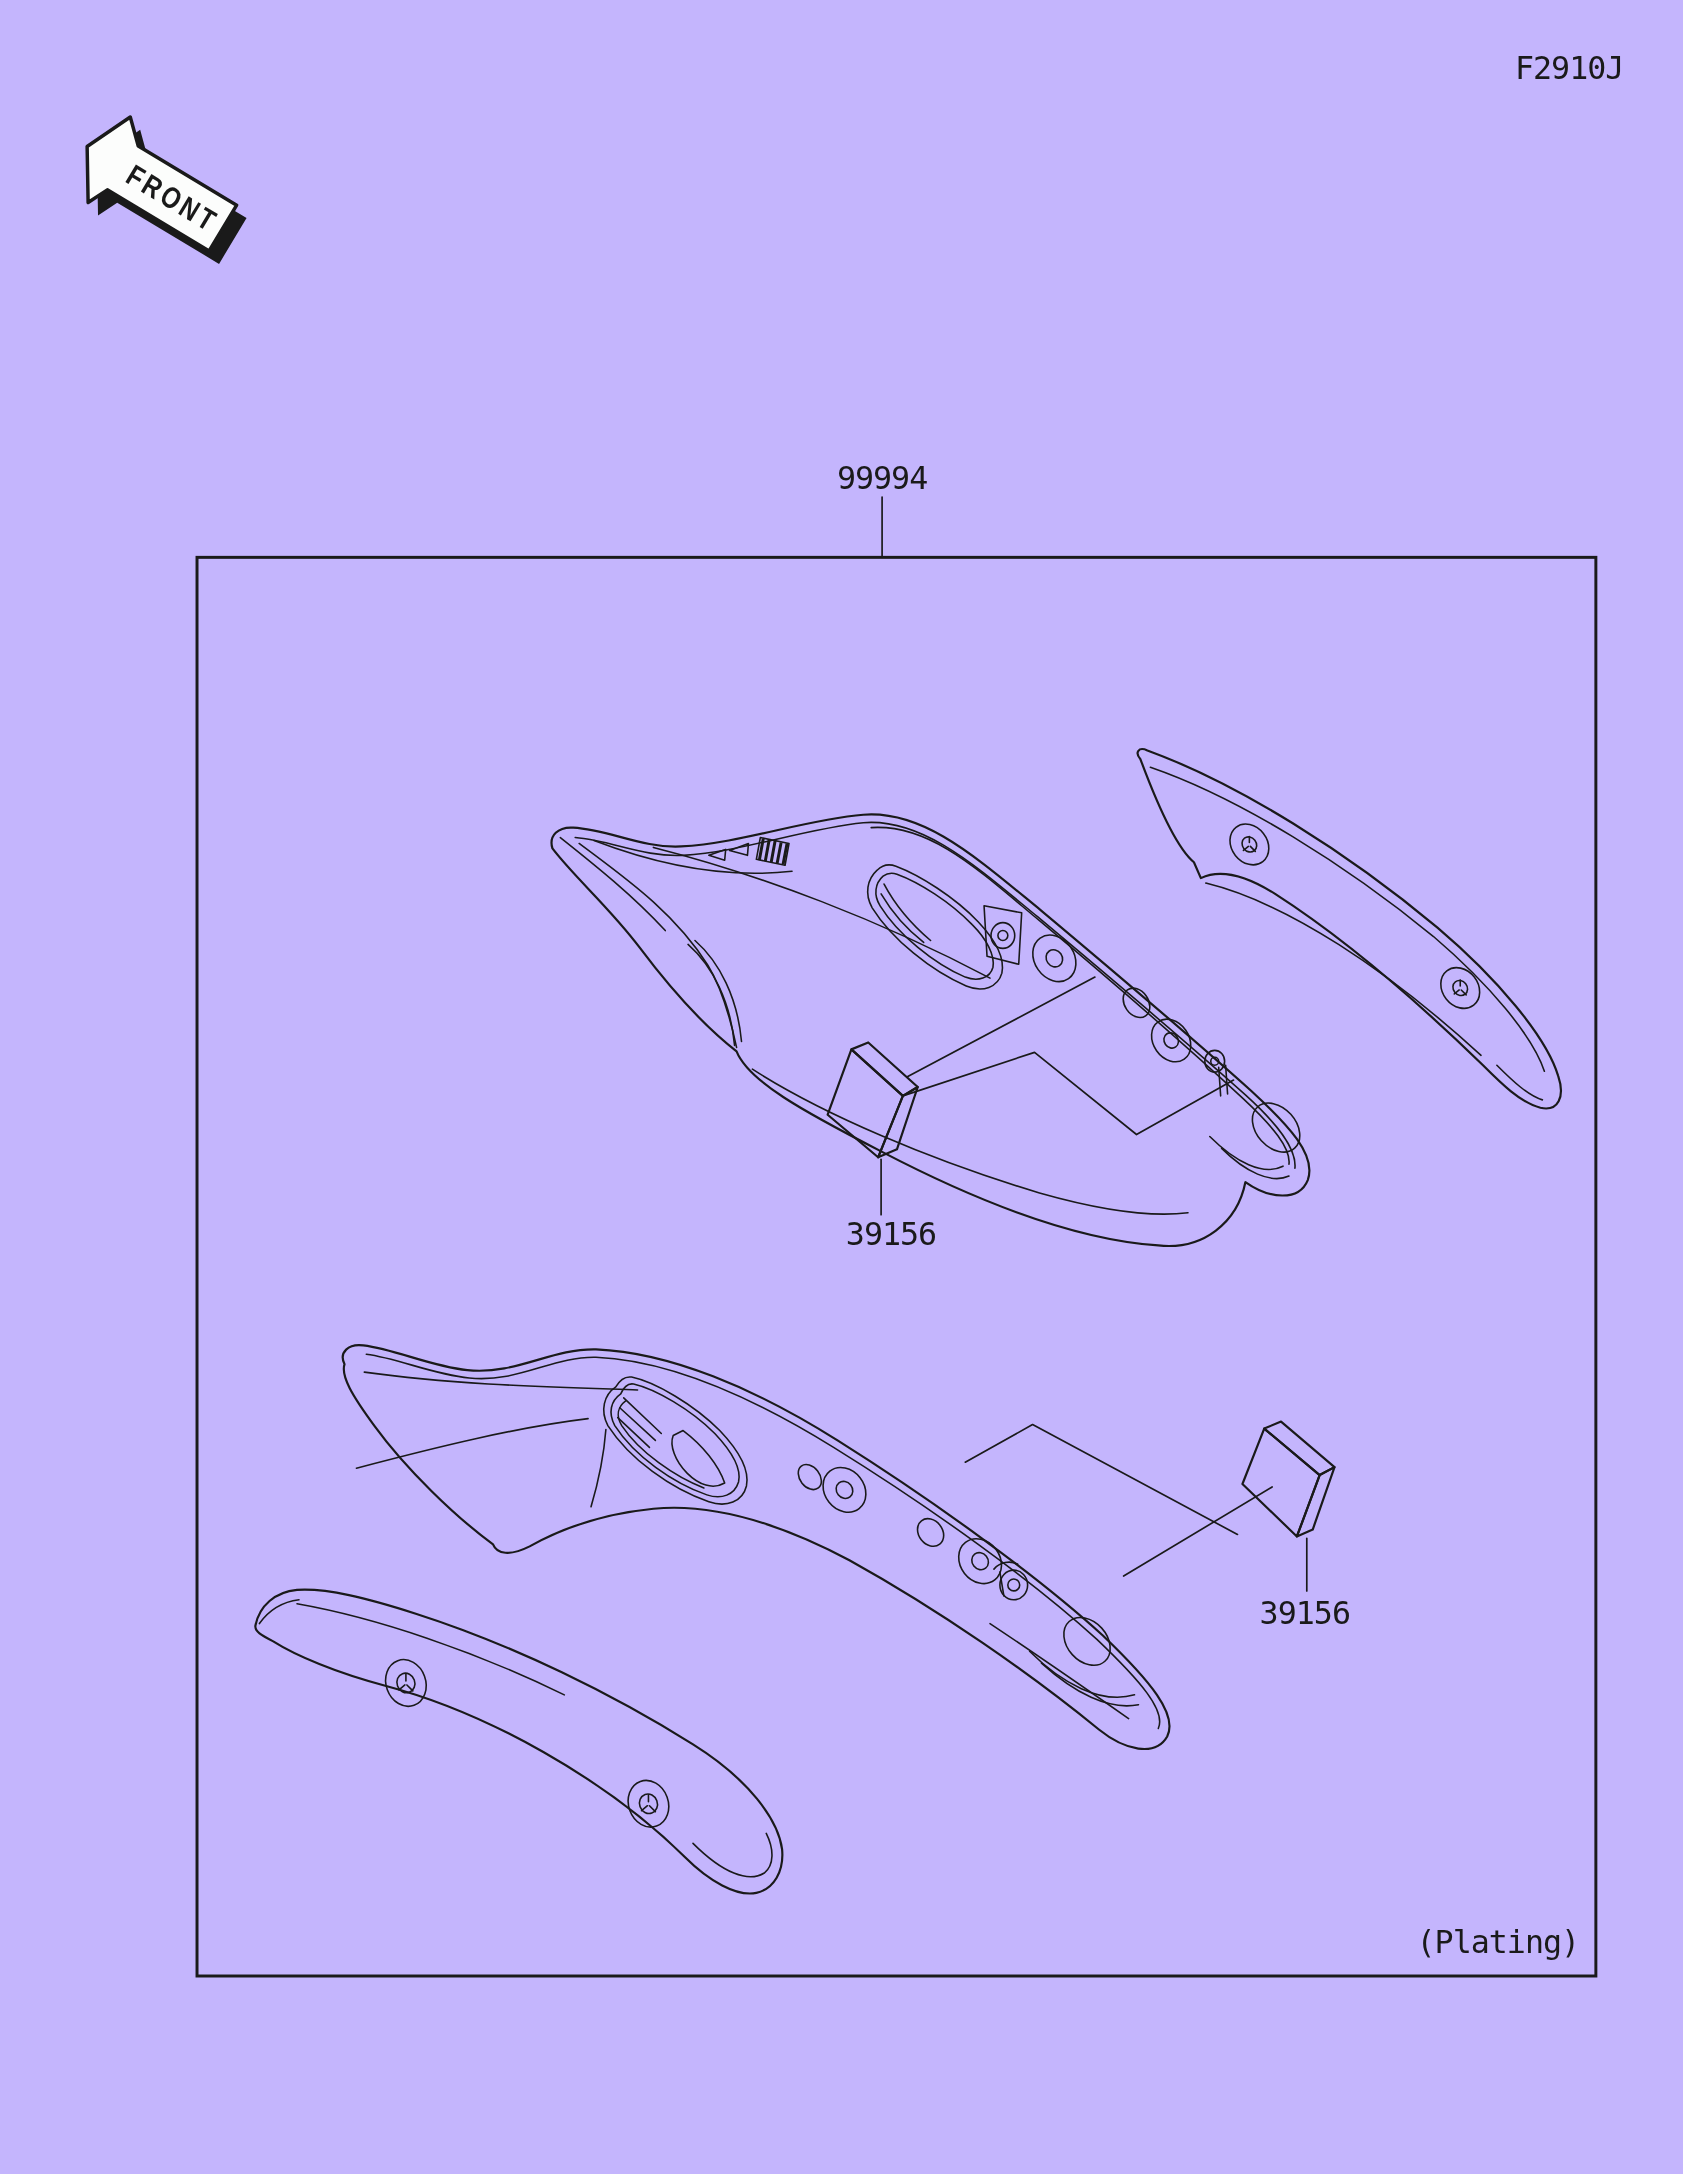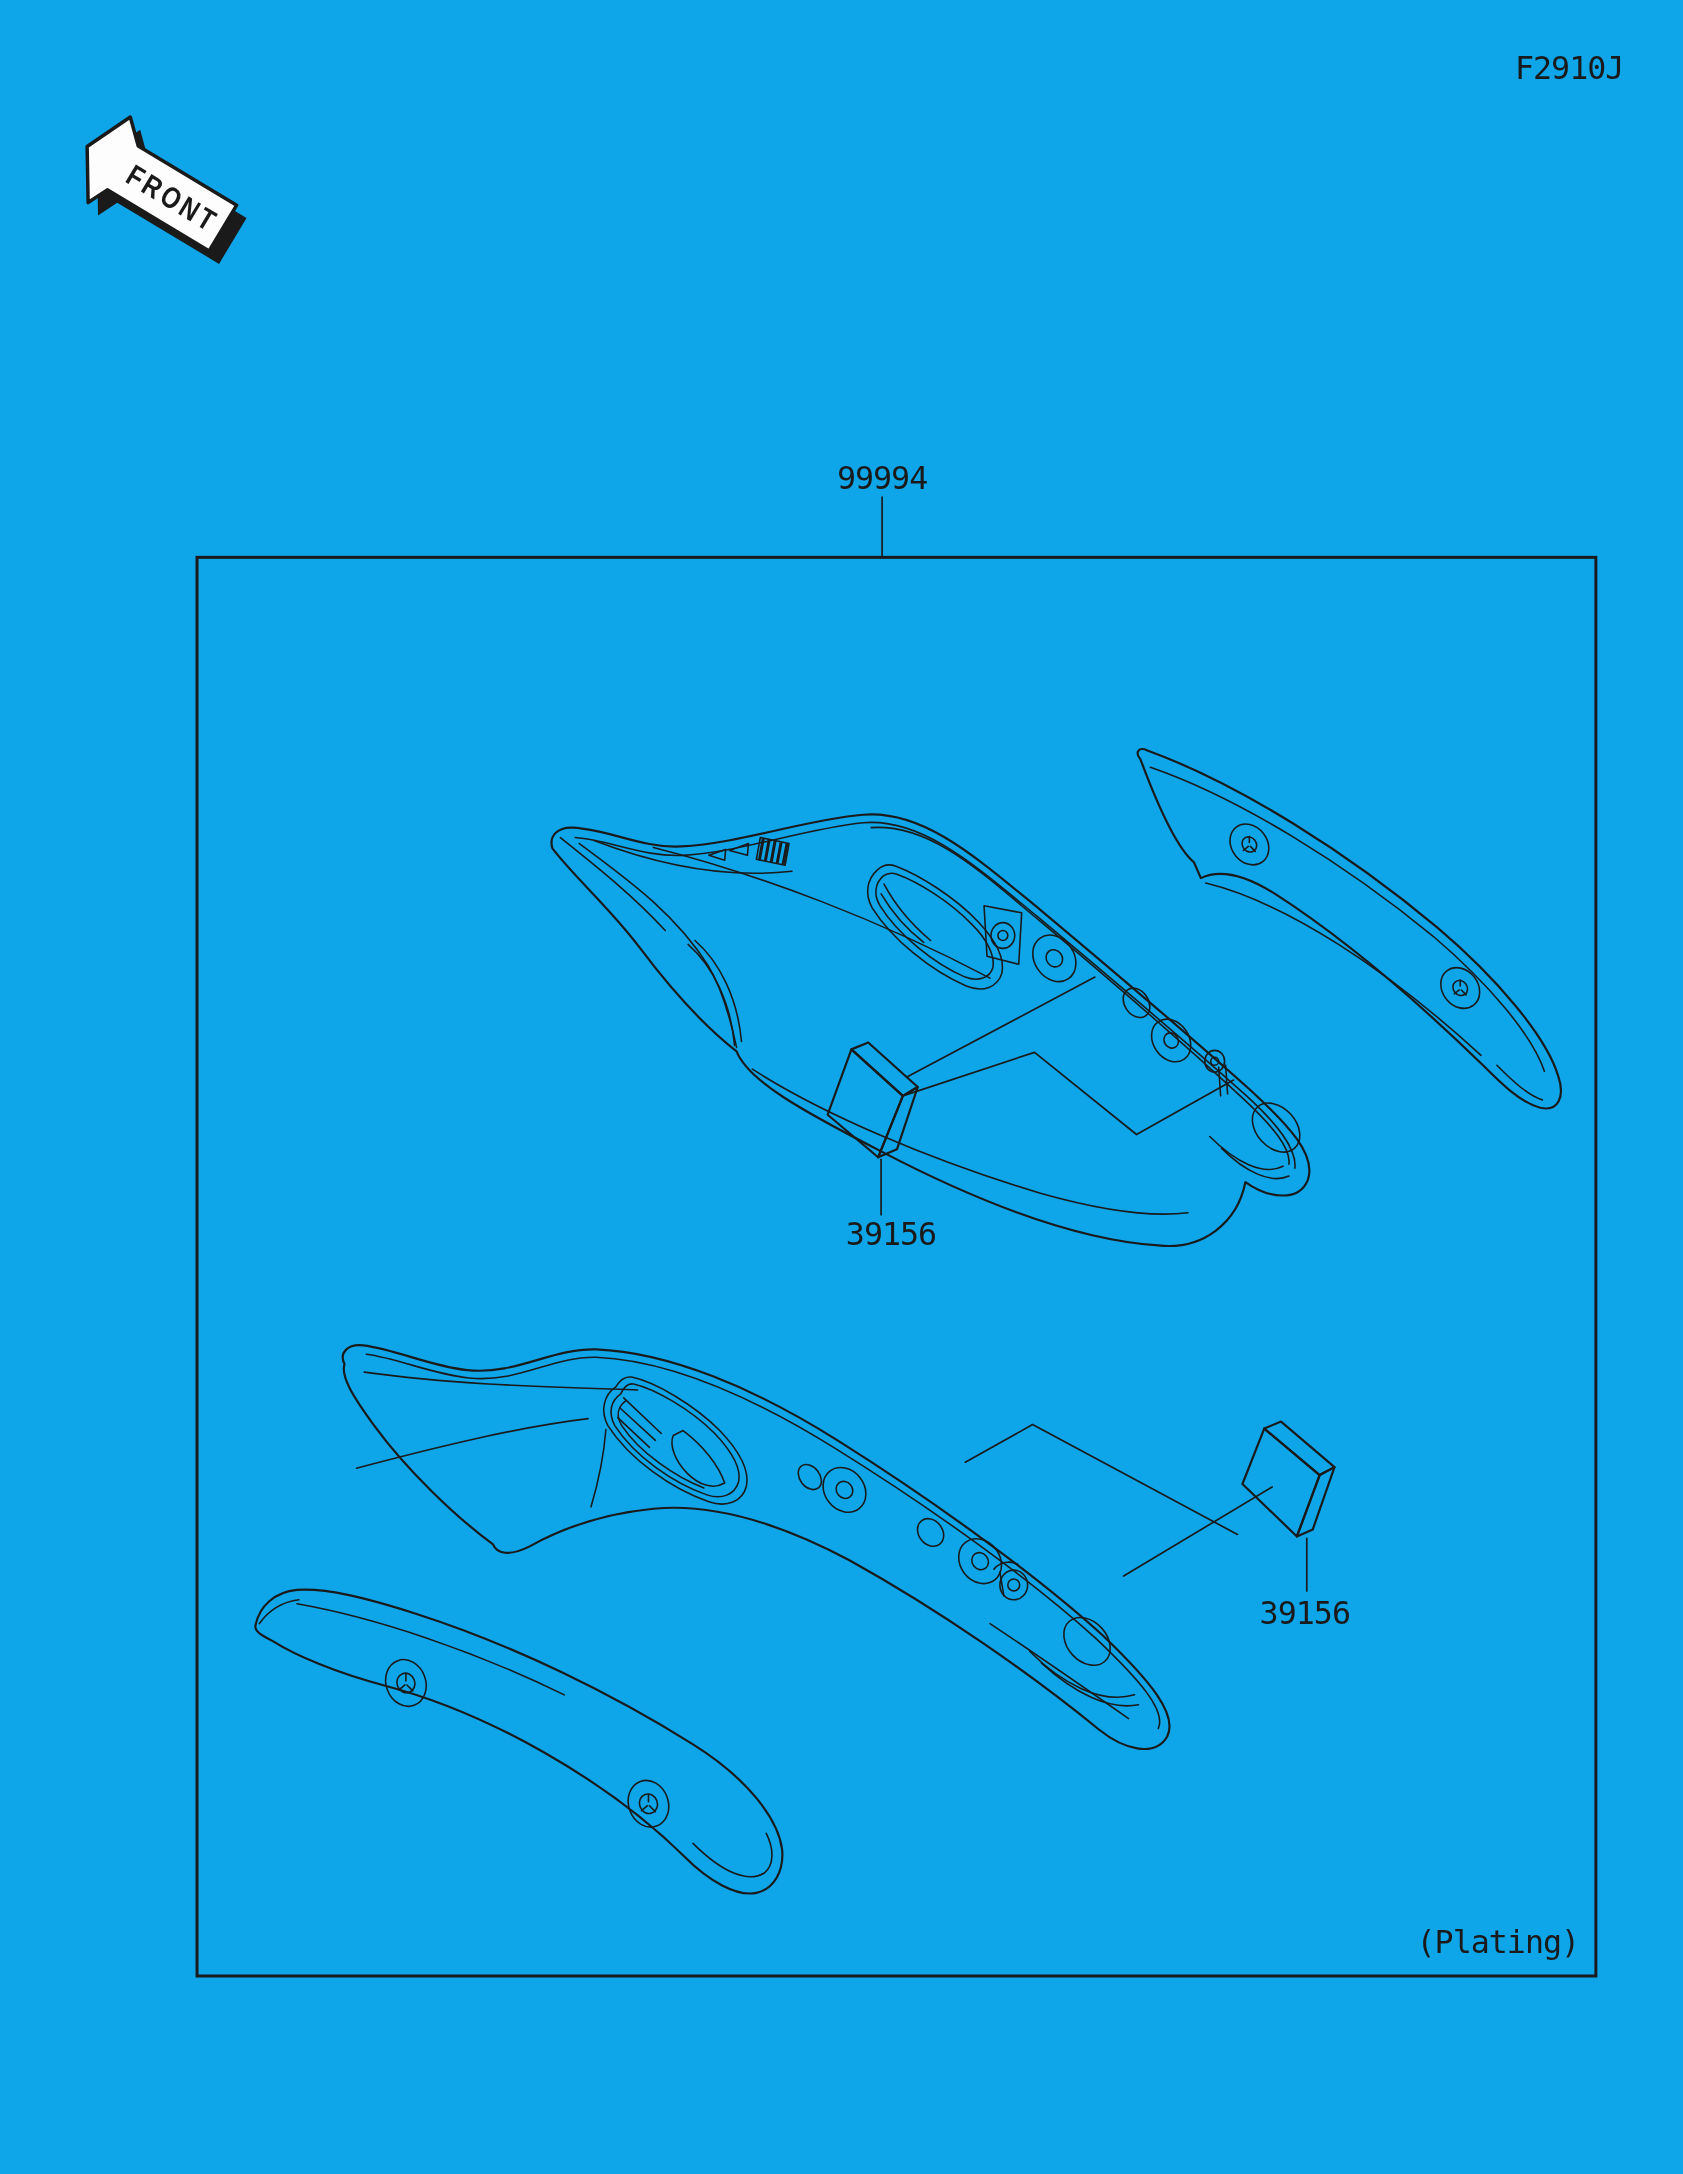--- a/index.html
+++ b/index.html
@@ -1,17 +1,17 @@
 <!DOCTYPE html>
 <html><head>
 <meta charset="utf-8">
 <style>
   html,body{margin:0;padding:0;background:#e8e8e8;}
   #stage{
-    position:relative;width:1683px;height:2174px;background:#0ea5e9;
+    position:relative;width:1683px;height:2174px;background:#c4b5fd;
     font-family:"DejaVu Sans Mono","Liberation Mono",monospace;overflow:hidden;
   }
   svg{position:absolute;left:0;top:0;}
   .ln{fill:none;stroke:#1a1a1a;stroke-width:2.2;stroke-linecap:round;stroke-linejoin:round;}
   .th{fill:none;stroke:#1a1a1a;stroke-width:1.6;stroke-linecap:round;stroke-linejoin:round;}
   .ldr{fill:none;stroke:#1a1a1a;stroke-width:1.7;stroke-linecap:round;stroke-linejoin:round;}
   .lbl{fill:#1a1a1a;font-size:32px;letter-spacing:-1px;}
   .boxline{fill:none;stroke:#1a1a1a;stroke-width:3;}
 </style>
 </head>

